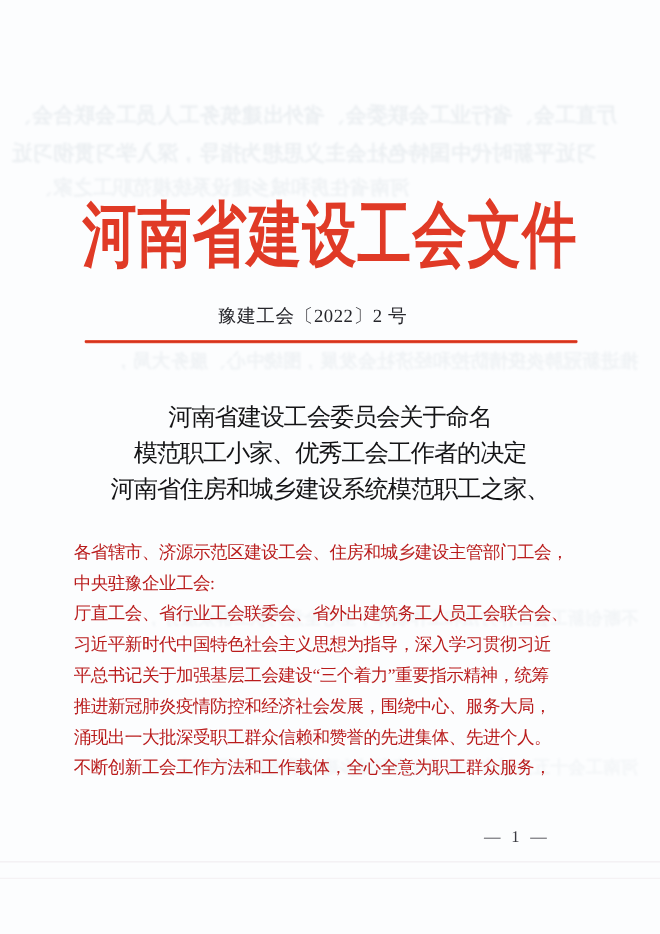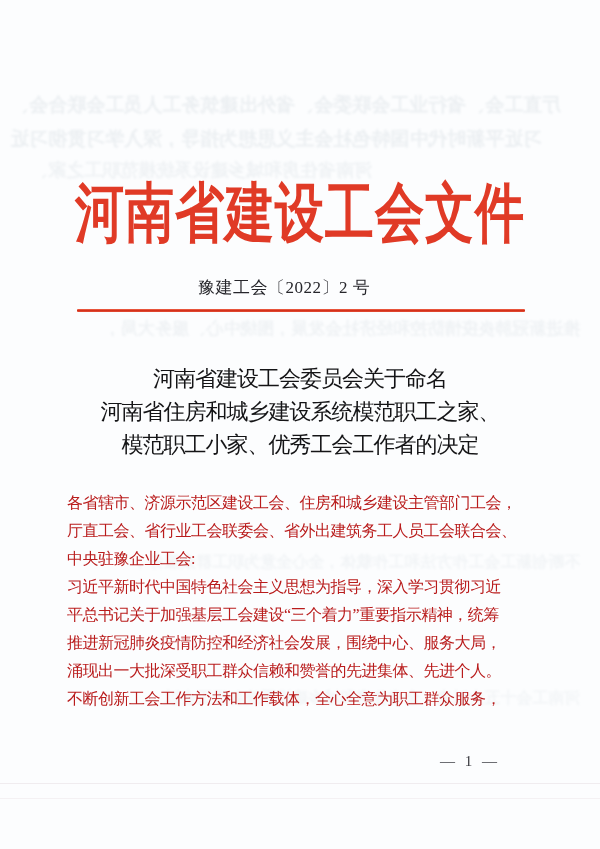--- a/index.html
+++ b/index.html
@@ -73,28 +73,28 @@
   <div class="ghost g4">推进新冠肺炎疫情防控和经济社会发展，围绕中心、服务大局，</div>
   <div class="ghost g5">不断创新工会工作方法和工作载体，全心全意为职工群众服务，</div>
   <div class="ghost g6">河南工会十五大以来，全省住房和城乡建设系统各级工会以</div>
 
   <div class="org-title">河南省建设工会文件</div>
   <div class="doc-number">豫建工会〔2022〕2 号</div>
   <div class="red-rule"></div>
 
   <div class="doc-title">
     <div>河南省建设工会委员会关于命名</div>
+    <div>模范职工小家、优秀工会工作者的决定</div>
     <div>河南省住房和城乡建设系统模范职工之家、</div>
-    <div>模范职工小家、优秀工会工作者的决定</div>
   </div>
 
   <div class="body-text">
     <p>各省辖市、济源示范区建设工会、住房和城乡建设主管部门工会，</p>
+    <p>中央驻豫企业工会:</p>
     <p>厅直工会、省行业工会联委会、省外出建筑务工人员工会联合会、</p>
-    <p>中央驻豫企业工会:</p>
     <p>习近平新时代中国特色社会主义思想为指导，深入学习贯彻习近</p>
     <p>平总书记关于加强基层工会建设“三个着力”重要指示精神，统筹</p>
     <p>推进新冠肺炎疫情防控和经济社会发展，围绕中心、服务大局，</p>
     <p>涌现出一大批深受职工群众信赖和赞誉的先进集体、先进个人。</p>
     <p>不断创新工会工作方法和工作载体，全心全意为职工群众服务，</p>
   </div>
 
   <div class="page-number">— 1 —</div>
 
   <div class="scanline s1"></div>

